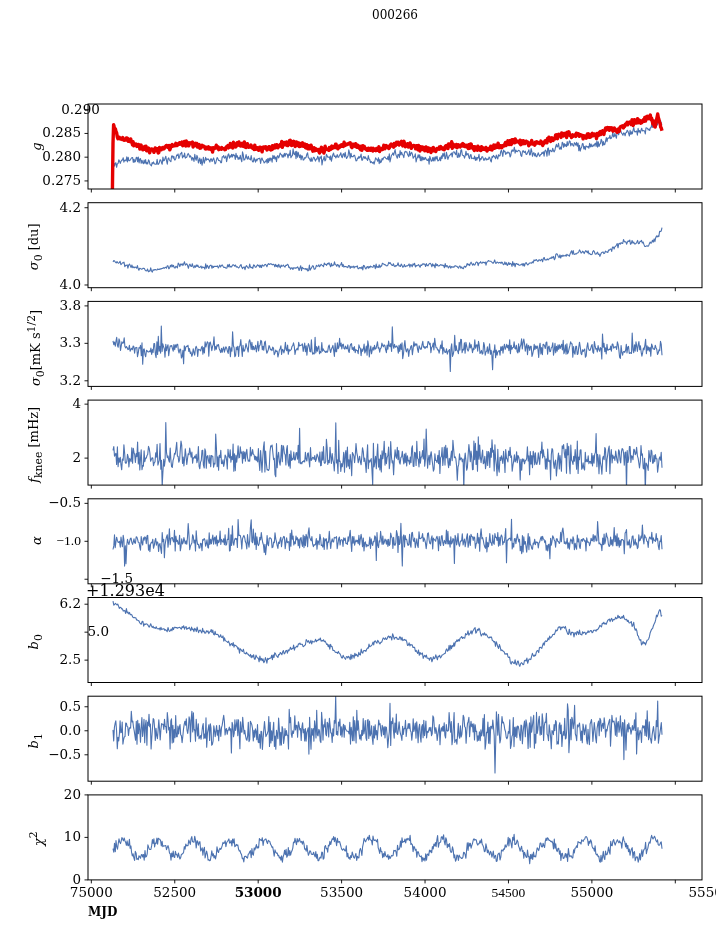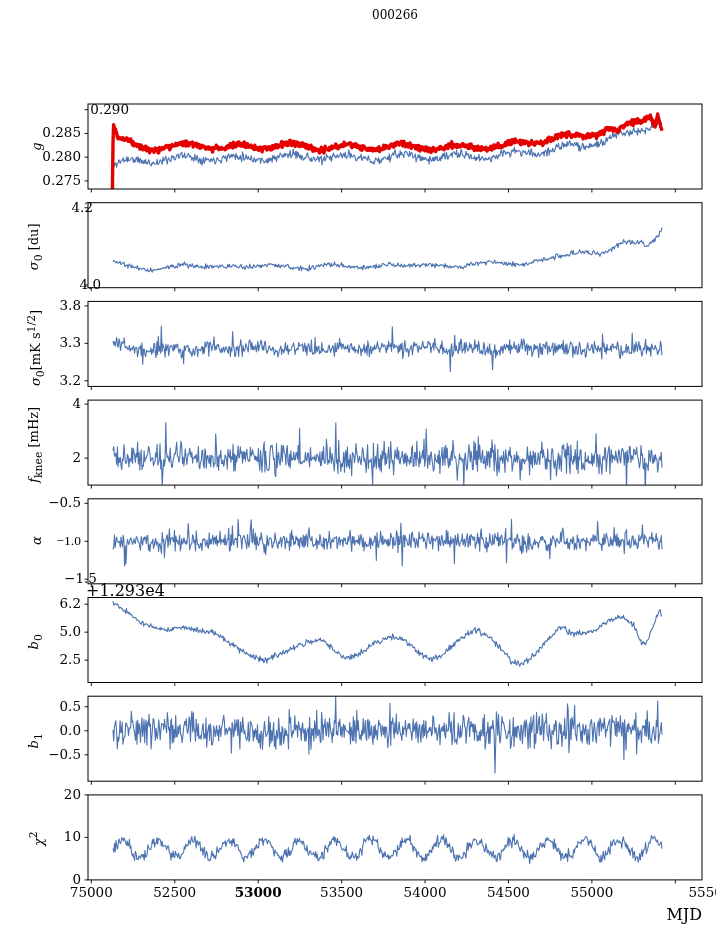--- a/index.html
+++ b/index.html
@@ -1,20 +1,20 @@
 <!DOCTYPE html>
 <html><head>
 <meta charset="utf-8">
 <style>
   html,body{margin:0;padding:0;background:#ffffff;}
   .fig{position:relative;width:716px;height:936px;background:#ffffff;
        font-family:"DejaVu Serif", serif;color:#000;overflow:hidden;}
   .fig div{position:absolute;}
   .title{top:8px;left:88px;width:614px;text-align:center;font-size:12px;}
-  .xlabel{top:905px;left:88px;width:614px;text-align:right;font-size:16px;}
+  .xlabel{top:905px;left:88px;width:614px;text-align:left;font-size:12px;font-weight:bold;}
   svg{position:absolute;top:0;left:0;}
   .ticklab{font-size:13.5px;line-height:15px;white-space:nowrap;}
   .ylab{font-size:13px;line-height:15px;text-align:center;transform:rotate(-90deg);white-space:nowrap;}
   .offset{font-size:16px;line-height:13px;white-space:nowrap;}
 </style>
 </head>
 <body>
 
 <div class="fig">
   <div class="title">000266</div>
@@ -161,52 +161,52 @@
         <line x1="84.5" y1="837.4" x2="88" y2="837.4" stroke="#000000" stroke-width="0.9"></line>
         <line x1="84.5" y1="794.9" x2="88" y2="794.9" stroke="#000000" stroke-width="0.9"></line>
         <polyline points="113.0,848.7 113.8,852.2 114.5,843.3 115.3,851.7 116.0,840.6 116.7,846.4 117.5,849.1 118.2,844.0 119.0,838.8 119.7,842.1 120.5,843.6 121.2,841.2 121.9,837.5 122.7,839.1 123.4,840.8 124.2,838.0 124.9,840.7 125.7,842.4 126.4,845.3 127.1,840.8 127.9,845.6 128.6,845.6 129.4,839.2 130.1,848.2 130.9,845.9 131.6,852.5 132.3,856.0 133.1,853.8 133.8,857.6 134.6,860.4 135.3,851.4 136.1,853.3 136.8,859.4 137.5,858.7 138.3,859.6 139.0,855.7 139.8,856.8 140.5,858.3 141.3,854.8 142.0,854.4 142.7,857.0 143.5,854.5 144.2,860.3 145.0,850.6 145.7,857.2 146.5,856.4 147.2,853.8 147.9,844.8 148.7,847.4 149.4,849.2 150.2,849.5 150.9,849.5 151.7,845.4 152.4,839.6 153.1,843.5 153.9,838.8 154.6,846.9 155.4,843.0 156.1,843.4 156.9,838.0 157.6,844.2 158.3,838.2 159.1,838.9 159.8,839.3 160.6,840.6 161.3,846.0 162.1,841.3 162.8,846.6 163.5,845.8 164.3,846.0 165.0,845.8 165.8,845.6 166.5,849.6 167.3,847.4 168.0,845.6 168.7,847.8 169.5,853.2 170.2,853.5 171.0,860.1 171.7,853.0 172.5,856.8 173.2,851.1 173.9,856.9 174.7,857.5 175.4,851.4 176.2,854.7 176.9,854.6 177.7,857.4 178.4,853.0 179.1,855.9 179.9,859.0 180.6,857.9 181.4,854.3 182.1,854.2 182.9,853.5 183.6,852.3 184.3,846.6 185.1,849.1 185.8,844.0 186.6,845.9 187.3,845.5 188.0,845.6 188.8,840.1 189.5,842.1 190.3,844.4 191.0,839.0 191.8,836.6 192.5,841.6 193.2,842.0 194.0,842.1 194.7,836.2 195.5,840.0 196.2,847.9 197.0,840.8 197.7,841.3 198.4,845.2 199.2,842.7 199.9,841.6 200.7,850.9 201.4,849.7 202.2,847.7 202.9,855.1 203.6,849.7 204.4,847.3 205.1,857.9 205.9,854.2 206.6,851.0 207.4,854.6 208.1,860.2 208.8,859.6 209.6,860.6 210.3,860.4 211.1,856.2 211.8,850.9 212.6,855.9 213.3,853.7 214.0,857.9 214.8,855.6 215.5,858.9 216.3,855.1 217.0,846.9 217.8,851.3 218.5,852.5 219.2,849.7 220.0,848.2 220.7,849.4 221.5,847.9 222.2,845.7 223.0,842.4 223.7,843.5 224.4,843.1 225.2,840.8 225.9,846.7 226.7,842.5 227.4,841.5 228.2,840.3 228.9,838.9 229.6,843.1 230.4,842.8 231.1,840.5 231.9,845.9 232.6,839.1 233.4,843.0 234.1,838.7 234.8,846.6 235.6,846.1 236.3,844.4 237.1,845.5 237.8,844.8 238.6,849.3 239.3,851.1 240.0,850.6 240.8,853.4 241.5,854.4 242.3,858.6 243.0,858.1 243.8,861.9 244.5,856.5 245.2,856.3 246.0,856.4 246.7,857.6 247.5,858.1 248.2,854.3 249.0,853.8 249.7,851.8 250.4,850.7 251.2,857.8 251.9,848.6 252.7,854.4 253.4,855.1 254.2,847.9 254.9,849.9 255.6,847.6 256.4,844.6 257.1,848.3 257.9,846.8 258.6,847.9 259.4,838.5 260.1,840.1 260.8,839.8 261.6,840.7 262.3,837.7 263.1,845.4 263.8,840.6 264.6,839.9 265.3,839.1 266.0,839.0 266.8,842.1 267.5,843.6 268.3,840.4 269.0,841.0 269.8,841.4 270.5,844.1 271.2,845.2 272.0,847.4 272.7,846.9 273.5,851.3 274.2,856.2 275.0,849.8 275.7,852.1 276.4,853.1 277.2,853.0 277.9,855.7 278.7,855.3 279.4,858.0 280.2,857.2 280.9,860.2 281.6,855.9 282.4,862.1 283.1,857.0 283.9,854.3 284.6,850.2 285.4,854.8 286.1,849.2 286.8,857.2 287.6,855.6 288.3,847.5 289.1,855.6 289.8,850.5 290.6,855.1 291.3,852.2 292.0,850.8 292.8,848.1 293.5,842.1 294.3,842.6 295.0,838.3 295.8,842.1 296.5,844.6 297.2,838.6 298.0,841.9 298.7,840.7 299.5,838.4 300.2,841.7 301.0,842.2 301.7,841.4 302.4,844.2 303.2,841.1 303.9,843.4 304.7,849.2 305.4,848.8 306.2,851.2 306.9,845.4 307.6,851.0 308.4,855.3 309.1,853.5 309.9,850.7 310.6,851.3 311.4,854.1 312.1,854.5 312.8,854.5 313.6,852.2 314.3,854.9 315.1,856.9 315.8,851.6 316.6,858.3 317.3,854.2 318.0,860.8 318.8,860.6 319.5,858.1 320.3,857.2 321.0,858.1 321.8,852.1 322.5,852.4 323.2,859.2 324.0,858.2 324.7,846.7 325.5,845.5 326.2,848.7 327.0,848.4 327.7,852.2 328.4,845.3 329.2,845.9 329.9,841.3 330.7,844.5 331.4,841.5 332.2,838.7 332.9,839.5 333.6,836.5 334.4,841.6 335.1,837.4 335.9,840.9 336.6,845.7 337.4,838.3 338.1,842.3 338.8,841.9 339.6,841.5 340.3,844.0 341.1,847.2 341.8,849.3 342.6,850.2 343.3,848.9 344.0,849.0 344.8,850.8 345.5,851.0 346.3,845.8 347.0,856.8 347.8,853.2 348.5,858.3 349.2,857.3 350.0,859.4 350.7,855.6 351.5,857.5 352.2,852.0 353.0,854.9 353.7,857.3 354.4,858.1 355.2,855.6 355.9,853.5 356.7,860.4 357.4,856.4 358.2,857.7 358.9,857.9 359.6,850.6 360.4,848.4 361.1,850.6 361.9,855.5 362.6,846.8 363.4,843.1 364.1,838.4 364.8,840.5 365.6,841.8 366.3,840.0 367.1,838.8 367.8,837.1 368.6,840.2 369.3,835.2 370.0,839.4 370.8,840.2 371.5,840.3 372.3,845.0 373.0,836.0 373.8,840.1 374.5,840.5 375.2,839.9 376.0,840.6 376.7,841.8 377.5,839.2 378.2,847.8 378.9,849.9 379.7,853.5 380.4,847.5 381.2,851.7 381.9,851.5 382.7,857.7 383.4,853.5 384.1,856.7 384.9,851.6 385.6,855.4 386.4,856.5 387.1,857.0 387.9,854.6 388.6,859.3 389.3,856.0 390.1,858.4 390.8,857.0 391.6,855.4 392.3,855.9 393.1,855.5 393.8,850.4 394.5,851.0 395.3,850.3 396.0,851.9 396.8,856.3 397.5,845.2 398.3,849.8 399.0,849.4 399.7,848.0 400.5,841.1 401.2,847.1 402.0,837.9 402.7,842.5 403.5,841.5 404.2,841.8 404.9,839.1 405.7,843.0 406.4,838.9 407.2,840.0 407.9,838.3 408.7,839.1 409.4,840.6 410.1,835.2 410.9,844.4 411.6,843.7 412.4,844.9 413.1,851.7 413.9,846.3 414.6,847.5 415.3,850.3 416.1,849.3 416.8,857.1 417.6,851.7 418.3,851.9 419.1,854.7 419.8,856.4 420.5,856.6 421.3,855.9 422.0,861.6 422.8,857.4 423.5,860.1 424.3,858.4 425.0,861.0 425.7,853.7 426.5,860.1 427.2,854.2 428.0,854.0 428.7,855.6 429.5,850.1 430.2,851.9 430.9,850.4 431.7,852.7 432.4,846.6 433.2,848.9 433.9,844.1 434.7,845.9 435.4,842.6 436.1,846.7 436.9,839.5 437.6,835.6 438.4,847.1 439.1,843.4 439.9,842.4 440.6,842.1 441.3,837.1 442.1,836.8 442.8,839.4 443.6,834.8 444.3,841.5 445.1,844.9 445.8,837.8 446.5,839.7 447.3,847.7 448.0,844.2 448.8,846.6 449.5,843.5 450.3,850.6 451.0,852.4 451.7,852.1 452.5,846.8 453.2,849.9 454.0,857.9 454.7,854.8 455.5,861.2 456.2,859.8 456.9,855.0 457.7,855.6 458.4,860.5 459.2,855.1 459.9,856.9 460.7,857.4 461.4,858.4 462.1,858.4 462.9,857.3 463.6,852.3 464.4,852.8 465.1,854.5 465.9,858.3 466.6,850.3 467.3,842.7 468.1,850.5 468.8,842.8 469.6,846.0 470.3,843.2 471.1,848.1 471.8,845.4 472.5,843.5 473.3,839.9 474.0,838.8 474.8,840.2 475.5,839.6 476.3,840.0 477.0,843.6 477.7,845.1 478.5,843.8 479.2,843.6 480.0,840.7 480.7,842.9 481.5,839.0 482.2,844.3 482.9,845.3 483.7,847.7 484.4,851.7 485.2,851.1 485.9,843.9 486.7,847.7 487.4,852.8 488.1,850.0 488.9,852.9 489.6,854.9 490.4,851.3 491.1,852.3 491.9,857.2 492.6,854.4 493.3,851.1 494.1,858.4 494.8,856.1 495.6,855.4 496.3,861.4 497.1,861.0 497.8,854.6 498.5,853.6 499.3,853.0 500.0,860.0 500.8,857.1 501.5,850.0 502.3,850.0 503.0,851.1 503.7,848.8 504.5,849.2 505.2,844.8 506.0,847.2 506.7,846.0 507.5,843.7 508.2,837.3 508.9,845.9 509.7,838.3 510.4,840.4 511.2,844.2 511.9,848.0 512.7,837.3 513.4,840.2 514.1,834.3 514.9,844.5 515.6,844.4 516.4,843.1 517.1,840.1 517.9,841.8 518.6,846.1 519.3,847.9 520.1,851.1 520.8,848.6 521.6,846.3 522.3,851.5 523.1,850.6 523.8,858.3 524.5,852.2 525.3,854.6 526.0,856.8 526.8,857.5 527.5,850.1 528.3,856.7 529.0,856.4 529.7,863.7 530.5,854.6 531.2,858.7 532.0,854.0 532.7,859.5 533.5,852.0 534.2,856.8 534.9,856.0 535.7,857.0 536.4,852.4 537.2,847.8 537.9,848.8 538.7,850.6 539.4,847.9 540.1,843.1 540.9,843.1 541.6,846.8 542.4,846.9 543.1,843.2 543.9,846.1 544.6,847.4 545.3,841.1 546.1,838.1 546.8,840.5 547.6,837.7 548.3,838.8 549.1,840.4 549.8,840.2 550.5,841.3 551.3,841.9 552.0,841.2 552.8,843.3 553.5,848.9 554.3,839.0 555.0,848.3 555.7,843.8 556.5,850.3 557.2,851.6 558.0,848.5 558.7,848.2 559.5,854.1 560.2,850.9 560.9,860.4 561.7,853.8 562.4,853.3 563.2,858.5 563.9,858.3 564.6,856.4 565.4,853.5 566.1,857.3 566.9,853.9 567.6,861.4 568.4,848.6 569.1,854.1 569.8,856.8 570.6,855.9 571.3,855.9 572.1,857.9 572.8,857.9 573.6,849.7 574.3,852.9 575.0,848.2 575.8,847.9 576.5,845.8 577.3,847.4 578.0,841.6 578.8,842.1 579.5,842.8 580.2,842.5 581.0,844.1 581.7,839.7 582.5,840.8 583.2,841.4 584.0,839.4 584.7,839.1 585.4,836.9 586.2,836.6 586.9,837.4 587.7,840.0 588.4,845.5 589.2,841.2 589.9,843.2 590.6,839.8 591.4,841.7 592.1,846.4 592.9,848.2 593.6,848.2 594.4,851.2 595.1,845.7 595.8,853.6 596.6,854.9 597.3,854.1 598.1,856.7 598.8,856.2 599.6,861.5 600.3,862.2 601.0,855.3 601.8,861.6 602.5,857.3 603.3,851.3 604.0,857.5 604.8,859.5 605.5,851.0 606.2,854.7 607.0,854.7 607.7,852.5 608.5,847.0 609.2,851.2 610.0,854.1 610.7,841.4 611.4,845.4 612.2,845.7 612.9,840.9 613.7,839.5 614.4,842.8 615.2,845.1 615.9,842.9 616.6,841.5 617.4,839.8 618.1,841.4 618.9,842.8 619.6,840.9 620.4,842.7 621.1,842.7 621.8,848.1 622.6,840.0 623.3,836.8 624.1,841.0 624.8,841.8 625.6,847.0 626.3,843.2 627.0,848.7 627.8,845.2 628.5,851.8 629.3,849.0 630.0,855.3 630.8,851.1 631.5,849.0 632.2,847.7 633.0,857.9 633.7,852.4 634.5,851.7 635.2,860.6 636.0,857.9 636.7,856.7 637.4,857.0 638.2,862.2 638.9,859.2 639.7,853.6 640.4,860.0 641.2,853.8 641.9,849.7 642.6,856.4 643.4,851.2 644.1,849.3 644.9,848.6 645.6,842.2 646.4,853.7 647.1,850.2 647.8,848.4 648.6,844.2 649.3,842.0 650.1,843.1 650.8,838.8 651.6,835.3 652.3,837.6 653.0,839.0 653.8,837.6 654.5,836.3 655.3,838.3 656.0,840.8 656.8,841.9 657.5,839.8 658.2,844.7 659.0,845.4 659.7,844.9 660.5,842.7 661.2,841.9 662.0,848.8" fill="none" stroke="#4c72b0" stroke-width="1.1" clip-path="url(#clip7)" stroke-linejoin="round"></polyline>
         <rect x="88" y="794.9" width="614" height="85" fill="none" stroke="#000000" stroke-width="1"></rect>
       </g>
     </svg>
   <div id="labels">
       <div class="ticklab" style="left:0;width:81px;text-align:right;top:172.92737430167583px;">0.275</div>
       <div class="ticklab" style="left:0;width:81px;text-align:right;top:149.18435754189932px;">0.280</div>
       <div class="ticklab" style="left:0;width:81px;text-align:right;top:125.44134078212304px;">0.285</div>
-      <div class="ticklab" style="left:16px;width:81px;text-align:right;top:101.69832402234653px;padding-left:32px;">0.290</div>
+      <div class="ticklab" style="left:8px;width:81px;text-align:center;top:101.69832402234653px;padding-left:32px;">0.290</div>
       <div class="ylab" style="left:-24px;top:138.5px;width:120px;"><i>g</i></div>
-      <div class="ticklab" style="left:0;width:81px;text-align:right;top:276.9954545454545px;margin-left:20px;">4.0</div>
-      <div class="ticklab" style="left:0;width:81px;text-align:right;top:199.7227272727272px;padding-left:12px;">4.2</div>
+      <div class="ticklab" style="left:0;width:81px;text-align:right;top:276.9954545454545px;">4.0</div>
+      <div class="ticklab" style="left:0;width:81px;text-align:right;top:199.7227272727272px;">4.2</div>
       <div class="ylab" style="left:-24px;top:237.2px;width:120px;"><i>σ</i><sub>0</sub> [du]</div>
       <div class="ticklab" style="left:0;width:81px;text-align:right;top:372.7832599118942px;">3.2</div>
       <div class="ticklab" style="left:0;width:81px;text-align:right;top:335.33832599118944px;">3.3</div>
       <div class="ticklab" style="left:0;width:81px;text-align:right;top:297.89339207048454px;">3.8</div>
       <div class="ylab" style="left:-24px;top:335.9px;width:120px;"><i>σ</i><sub>0</sub>[mK s<sup>1/2</sup>]</div>
       <div class="ticklab" style="left:0;width:81px;text-align:right;top:450.11587301587304px;">2</div>
       <div class="ticklab" style="left:0;width:81px;text-align:right;top:396.14761904761906px;">4</div>
       <div class="ylab" style="left:-24px;top:434.6px;width:120px;"><i>f</i><sub>knee</sub> [mHz]</div>
-      <div class="ticklab" style="left:0;width:81px;text-align:center;top:571.2464285714286px;padding-left:40px;">−1.5</div>
+      <div class="ticklab" style="left:12px;width:81px;text-align:right;top:571.2464285714286px;padding-left:40px;">−1.5</div>
       <div class="ticklab" style="left:0;width:81px;text-align:right;top:533.3px;font-family:Liberation Serif, serif;">−1.0</div>
       <div class="ticklab" style="left:0;width:81px;text-align:right;top:495.35357142857146px;">−0.5</div>
       <div class="ylab" style="left:-24px;top:533.3px;width:120px;"><i>α</i></div>
       <div class="ticklab" style="left:0;width:81px;text-align:right;top:652.1315789473684px;">2.5</div>
-      <div class="ticklab" style="left:0;width:81px;text-align:right;top:624.171052631579px;">5.0</div>
+      <div class="ticklab" style="left:0;width:81px;text-align:right;top:624.171052631579px;padding-left:28px;">5.0</div>
       <div class="ticklab" style="left:0;width:81px;text-align:right;top:596.2105263157895px;">6.2</div>
       <div class="ylab" style="left:-24px;top:632px;width:120px;"><i>b</i><sub>0</sub></div>
       <div class="offset" style="left:86px;top:584px;">+1.293e4</div>
       <div class="ticklab" style="left:0;width:81px;text-align:right;top:746.787570621469px;">−0.5</div>
       <div class="ticklab" style="left:0;width:81px;text-align:right;top:722.7762711864407px;">0.0</div>
       <div class="ticklab" style="left:0;width:81px;text-align:right;top:698.7649717514124px;">0.5</div>
       <div class="ylab" style="left:-24px;top:730.7px;width:120px;"><i>b</i><sub>1</sub></div>
       <div class="ticklab" style="left:0;width:81px;text-align:right;top:871.9px;">0</div>
       <div class="ticklab" style="left:0;width:81px;text-align:right;top:829.4px;">10</div>
       <div class="ticklab" style="left:0;width:81px;text-align:right;top:786.9px;">20</div>
       <div class="ylab" style="left:-24px;top:829.4px;width:120px;"><i>χ</i><sup>2</sup></div>
       <div class="ticklab" style="left:59.336956521739125px;width:64px;text-align:center;top:884.9px;">75000</div>
       <div class="ticklab" style="left:142.76086956521738px;width:64px;text-align:center;top:884.9px;">52500</div>
       <div class="ticklab" style="left:226.18478260869563px;width:64px;text-align:center;top:884.9px;font-weight:bold;">53000</div>
       <div class="ticklab" style="left:309.6086956521739px;width:64px;text-align:center;top:884.9px;">53500</div>
       <div class="ticklab" style="left:393.0326086956522px;width:64px;text-align:center;top:884.9px;">54000</div>
-      <div class="ticklab" style="left:476.45652173913044px;width:64px;text-align:center;top:884.9px;">54500</div>
+      <div class="ticklab" style="left:476.45652173913044px;width:64px;text-align:center;top:884.9px;font-family:Liberation Serif, serif;">54500</div>
       <div class="ticklab" style="left:559.8804347826087px;width:64px;text-align:center;top:884.9px;">55000</div>
       <div class="ticklab" style="left:678px;width:64px;text-align:center;top:884.9px;">55500</div>
     </div>
   <div class="xlabel">MJD</div>
 </div>
 
 </body></html>

